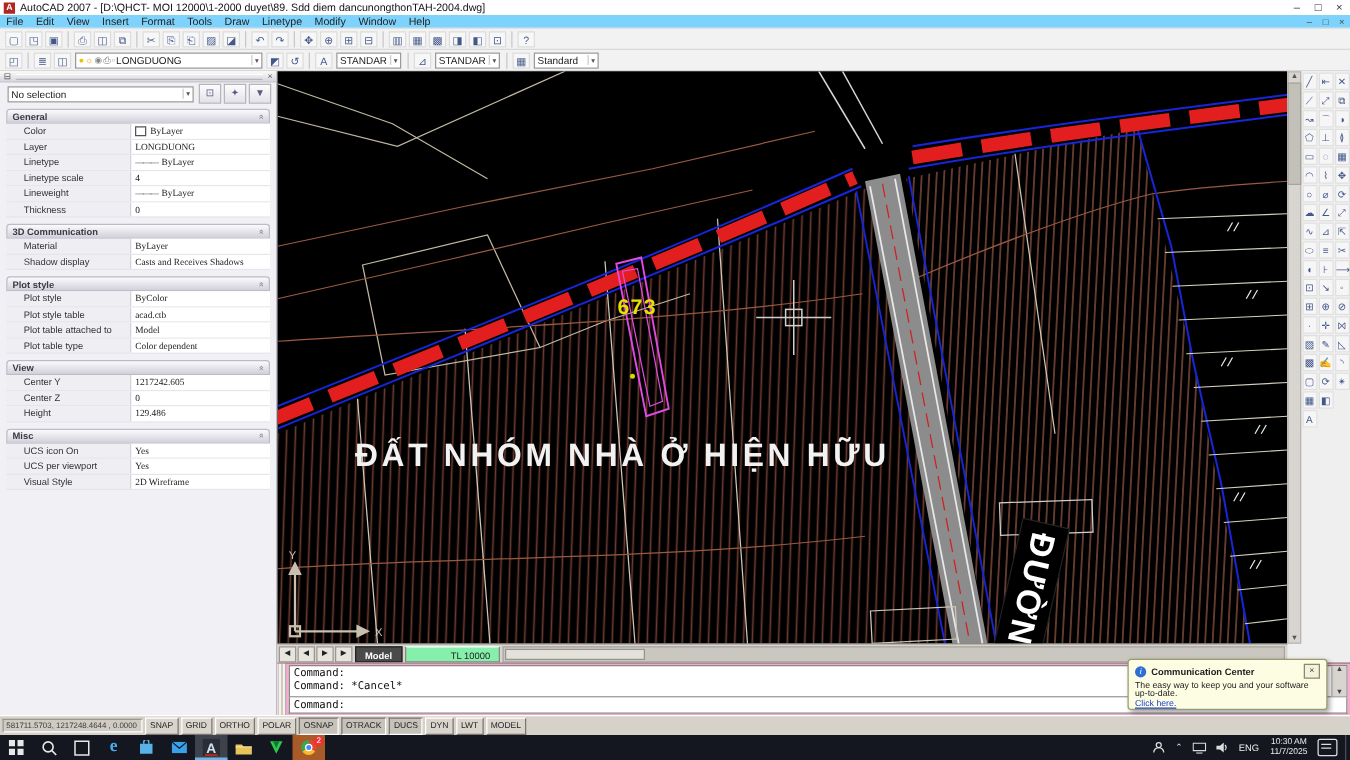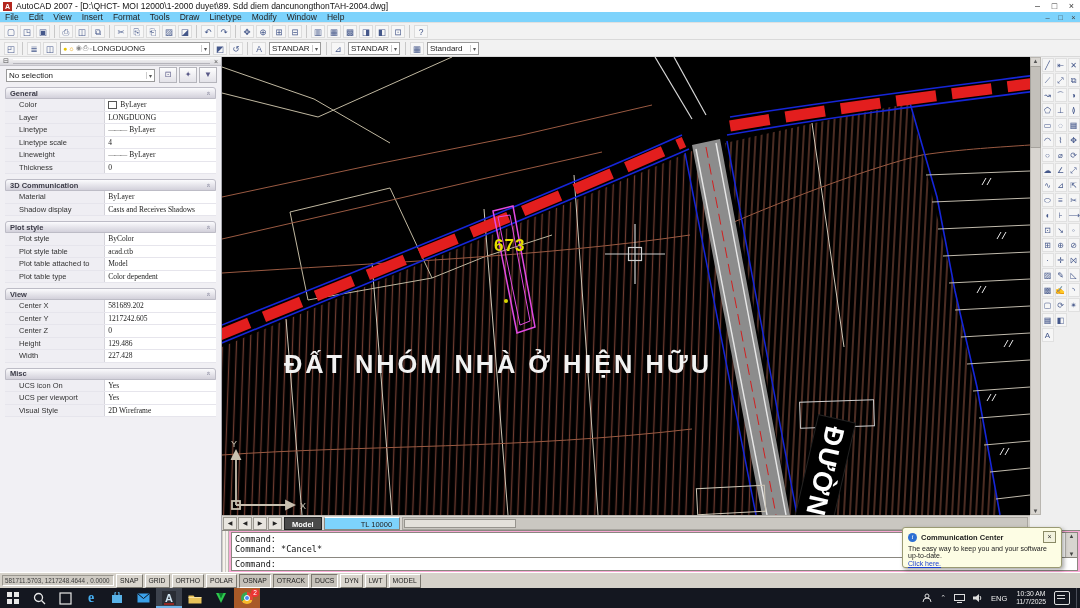--- a/index.html
+++ b/index.html
@@ -61,21 +61,21 @@
   .rtcol{width:13px;display:flex;flex-direction:column;align-items:center;padding-top:1px;}
   .rticon{width:12px;height:14px;border:1px solid #e0e0e0;background:#f6f6f6;color:#44578a;
     font-size:8px;line-height:13px;text-align:center;box-sizing:border-box;margin-bottom:1px;}
   
   #tabbar{position:absolute;left:222px;top:515px;width:808px;height:15px;background:#d8d5d0;
     display:flex;align-items:center;font-size:7.5px;border-top:1px solid #b5b2ac;box-sizing:border-box;}
   .tabnav{width:12px;height:11px;border:1px solid #9a978f;background:#e8e5df;font-size:6px;
     text-align:center;line-height:10px;color:#222;margin-left:1px;}
   .tab{padding:0 7px;height:13px;line-height:13px;border:1px solid #8a8780;margin-left:2px;box-sizing:border-box;}
   .tab.active{background:#4a4a4a;color:#fff;font-weight:bold;border-color:#222;}
-  .tab.inactive{background:#7dd3fc;color:#222;border-top-color:#fff;padding-left:36px;}
+  .tab.inactive{background:#86efac;color:#222;border-top-color:#fff;padding-left:36px;}
   #hscroll{flex:1;height:11px;background:#cac7c1;border:1px solid #a8a59f;margin:0 2px;position:relative;}
   #hscroll .hthumb{position:absolute;left:1px;top:1px;width:110px;height:7px;background:#e4e1db;border:1px solid #97948e;}
   
   #cmdarea{position:absolute;left:222px;top:530px;width:858px;height:42px;background:#f9a8d4;
     border-top:1px solid #8a8780;box-sizing:border-box;display:flex;}
   #cmdgrip{width:6px;border-right:1px solid #b5b2ac;background:repeating-linear-gradient(90deg,#cfccc6 0 1px,#f5f2ec 1px 3px);}
   #cmdmain{flex:1;display:flex;flex-direction:column;padding:1px 2px;}
   #cmdhist{flex:1;background:#fff;border:1px solid #8a8780;display:flex;}
   #cmdhistlines{flex:1;font-family:"DejaVu Sans Mono",monospace;font-size:8.5px;color:#111;padding:1px 3px;line-height:10px;}
   #cmdvscroll{width:11px;background:#d8d5d0;border-left:1px solid #b5b2ac;display:flex;flex-direction:column;
@@ -335,47 +335,35 @@
               <span>Color dependent</span>
             </span>
           </div>
         </div>
         <div class="prop-section">
           <div class="prop-header">
             <span class="ptitle">View</span>
             <span class="chev">«</span>
           </div>
           <div class="prop-row">
-            <span class="prop-label">Center X</span>
-            <span class="prop-value">
-              <span>581689.202</span>
-            </span>
-          </div>
-          <div class="prop-row">
             <span class="prop-label">Center Y</span>
             <span class="prop-value">
               <span>1217242.605</span>
             </span>
           </div>
           <div class="prop-row">
             <span class="prop-label">Center Z</span>
             <span class="prop-value">
               <span>0</span>
             </span>
           </div>
           <div class="prop-row">
             <span class="prop-label">Height</span>
             <span class="prop-value">
               <span>129.486</span>
-            </span>
-          </div>
-          <div class="prop-row">
-            <span class="prop-label">Width</span>
-            <span class="prop-value">
-              <span>227.428</span>
             </span>
           </div>
         </div>
         <div class="prop-section">
           <div class="prop-header">
             <span class="ptitle">Misc</span>
             <span class="chev">«</span>
           </div>
           <div class="prop-row">
             <span class="prop-label">UCS icon On</span>

